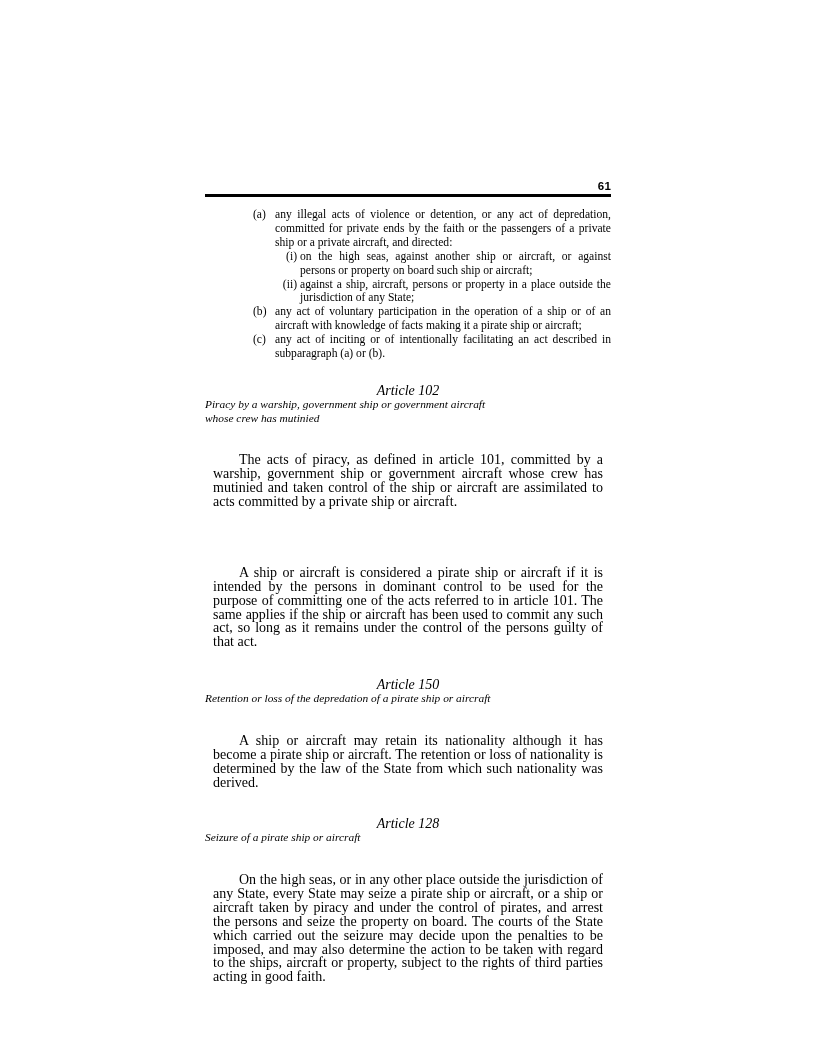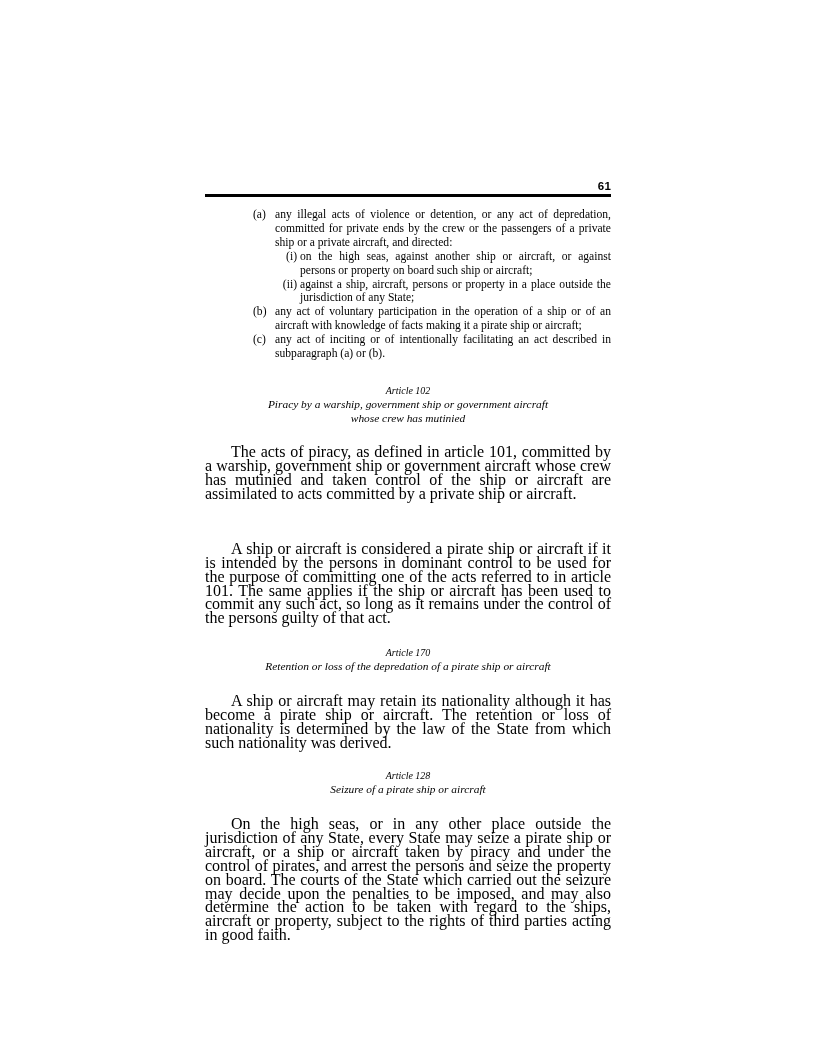--- a/index.html
+++ b/index.html
@@ -52,22 +52,22 @@
 
   
   .content {
     position: absolute;
     left: 205px;
     top: 192px;
     width: 406px;
   }
 
   p {
-    margin: 0;
-    font-size: 16px;
+    margin: 8px;
+    font-size: 14px;
     line-height: 13.9px;
     text-align: justify;
     text-justify: inter-word;
   }
 
   
   .list-alpha {
     margin: 0;
     padding: 0;
     list-style: none;
@@ -114,29 +114,29 @@
     font-size: 11.6px;
     line-height: 13.9px;
   }
 
   
   .article-block {
     text-align: center;
   }
   .article-number {
     font-style: italic;
-    font-size: 10px;
+    font-size: 14px;
     line-height: 14px;
     text-align: center;
   }
   .article-title {
     font-style: italic;
     font-size: 11.4px;
     line-height: 13.6px;
-    text-align: center;
+    text-align: left;
   }
 
   
   .body-para {
     text-indent: 26px;
   }
 
   
   .sp-list-to-art  { height: 23px; }
   .sp-art-to-body  { height: 20px; }
@@ -152,21 +152,21 @@
     <div class="folio">61</div>
     <div class="header-rule"></div>
   </div>
 
   <div class="content">
 
     <ul class="list-alpha">
 
       <li class="li-alpha">
         <span class="marker">(a)</span>
-        <span>any illegal acts of violence or detention, or any act of depredation, committed for private ends by the crew or the passengers of a private ship or a private aircraft, and directed:</span>
+        <span>any illegal acts of violence or detention, or any act of depredation, committed for private ends by the faith or the passengers of a private ship or a private aircraft, and directed:</span>
         <ul class="list-roman">
           <li class="li-roman">
             <span class="marker">(i)</span>
             <span>on the high seas, against another ship or aircraft, or against persons or property on board such ship or aircraft;</span>
           </li>
           <li class="li-roman">
             <span class="marker">(ii)</span>
             <span>against a ship, aircraft, persons or property in a place outside the jurisdiction of any State;</span>
           </li>
         </ul>
@@ -194,21 +194,21 @@
     <p class="body-para">The acts of piracy, as defined in article 101, committed by a warship, government ship or government aircraft whose crew has mutinied and taken control of the ship or aircraft are assimilated to acts committed by a private ship or aircraft.</p>
 
     <div class="sp-body-to-art"></div>
     <div class="article-block">
     </div>
     <div class="sp-art-to-body"></div>
     <p class="body-para">A ship or aircraft is considered a pirate ship or aircraft if it is intended by the persons in dominant control to be used for the purpose of committing one of the acts referred to in article 101.  The same applies if the ship or aircraft has been used to commit any such act, so long as it remains under the control of the persons guilty of that act.</p>
 
     <div class="sp-body-to-art"></div>
     <div class="article-block">
-      <div class="article-number">Article 170</div>
+      <div class="article-number">Article 150</div>
       <div class="article-title">Retention or loss of the depredation of a pirate ship or aircraft</div>
     </div>
     <div class="sp-art-to-body"></div>
     <p class="body-para">A ship or aircraft may retain its nationality although it has become a pirate ship or aircraft.  The retention or loss of nationality is determined by the law of the State from which such nationality was derived.</p>
 
     <div class="sp-105-gap"></div>
     <div class="article-block">
       <div class="article-number">Article 128</div>
       <div class="article-title">Seizure of a pirate ship or aircraft</div>
     </div>

